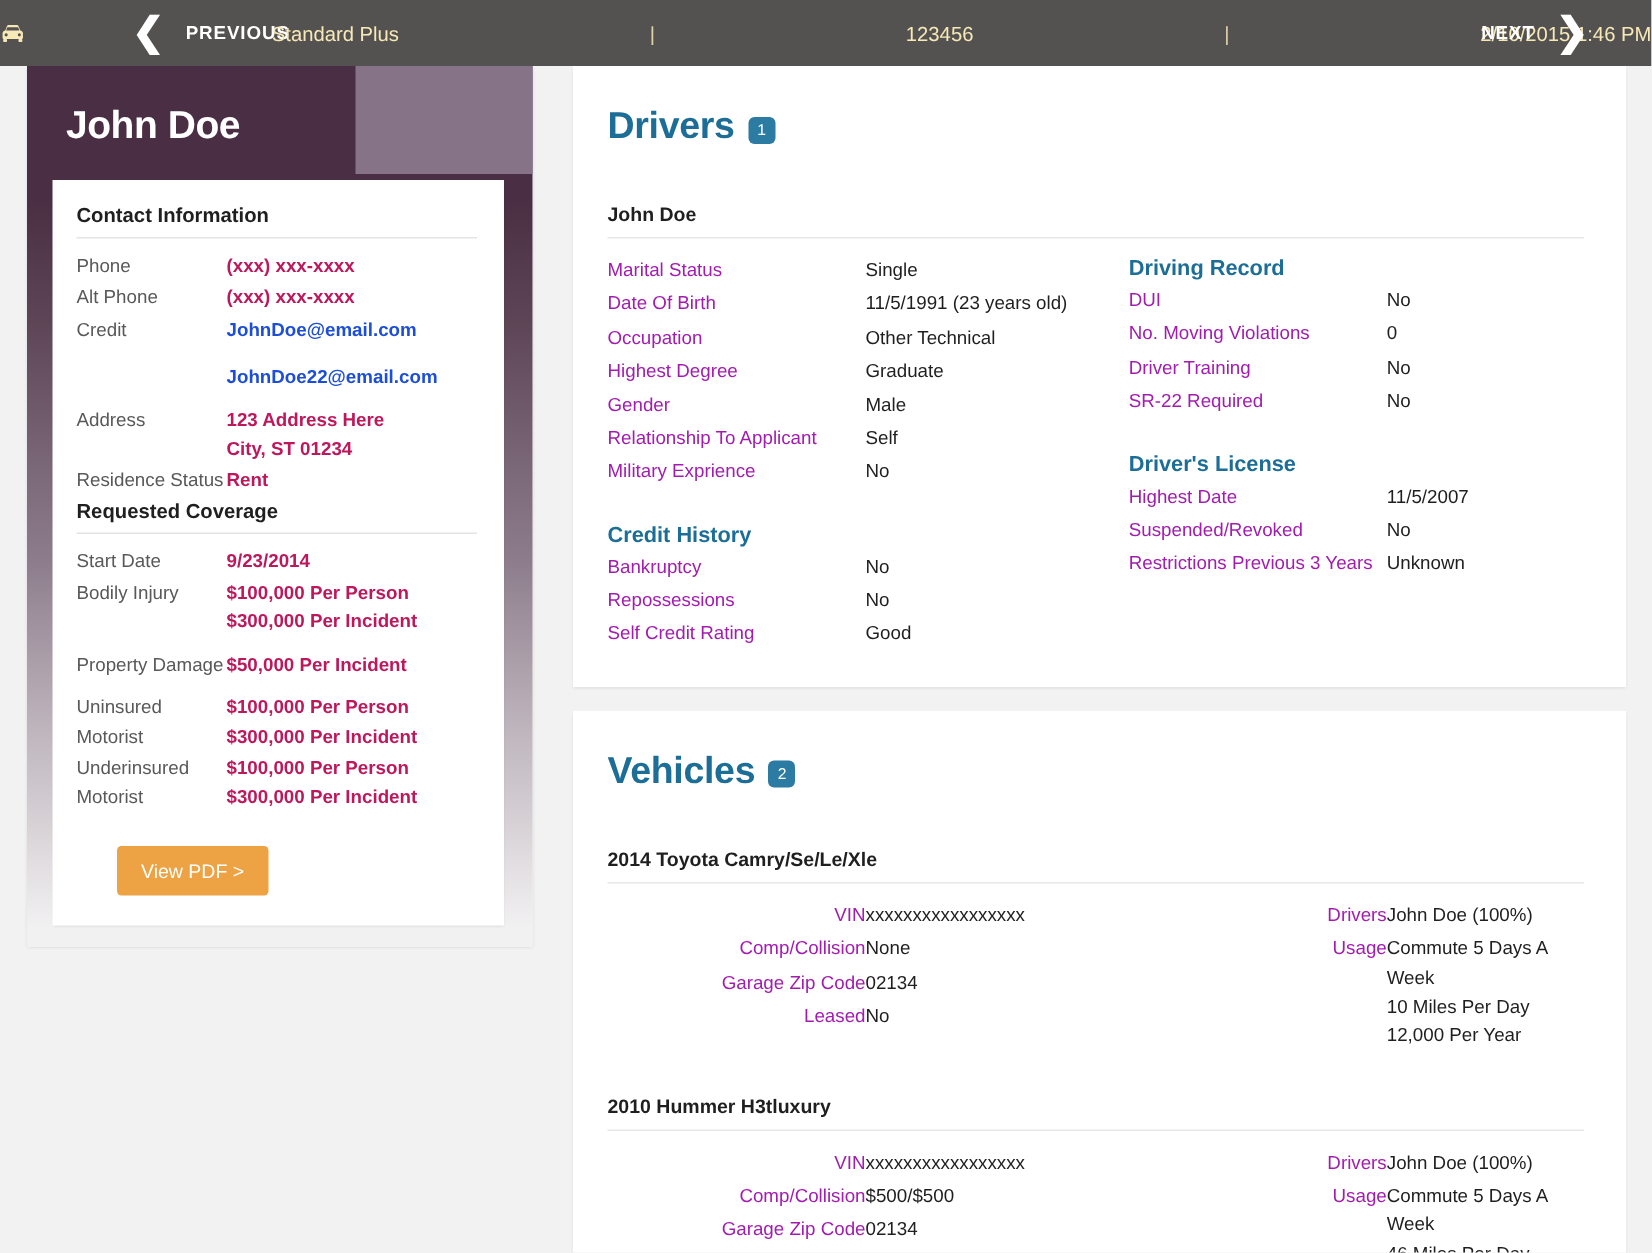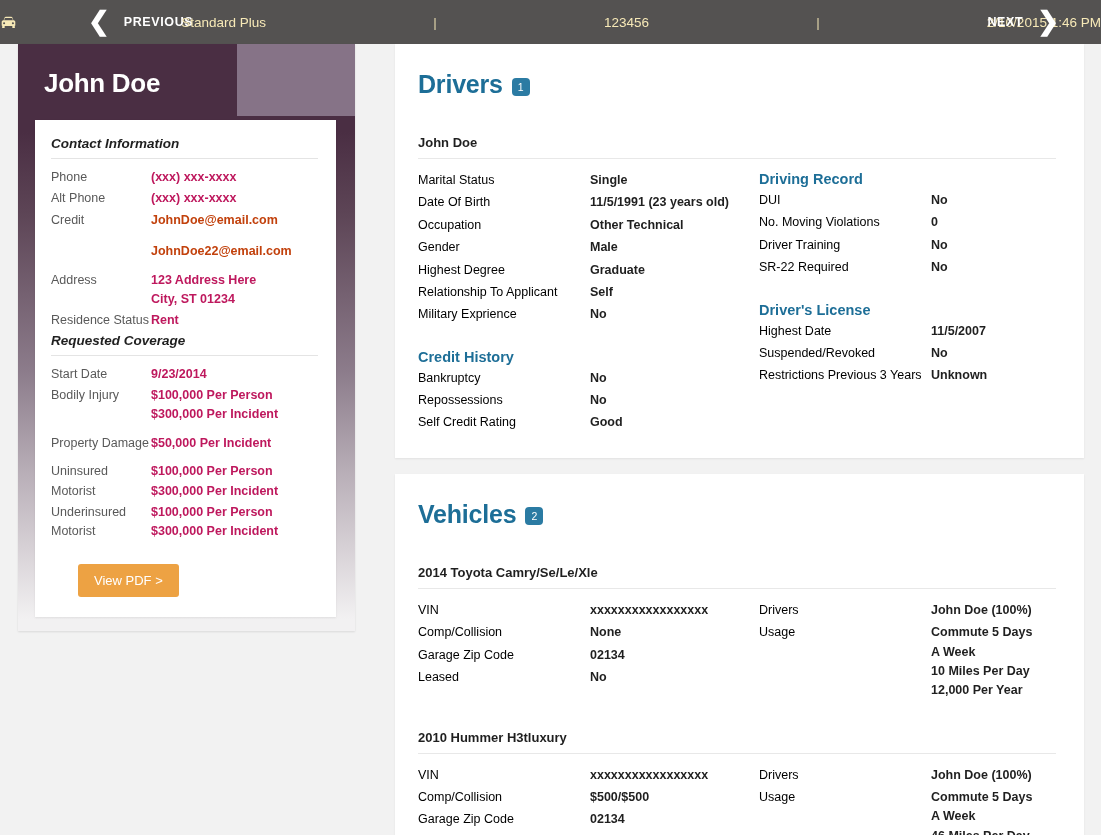--- a/index.html
+++ b/index.html
@@ -124,41 +124,40 @@
     box-shadow: 0 1px 2px rgba(0,0,0,.08);
   }
 
   .card-sec-title {
     font-size: 13.5px;
     font-weight: bold;
     color: #1f1f1f;
     padding-bottom: 7px;
     border-bottom: 1px solid #e4e4e4;
     margin-bottom: 9px;
-    font-style: italic;
   }
   .card-sec-title.spaced { margin-top: 2px; }
 
   .kv {
     display: flex;
     margin-bottom: 2px;
     line-height: 1.55;
   }
   .kv .k {
     width: 100px;
     flex: 0 0 100px;
     font-size: 12.5px;
     color: #595959;
   }
   .kv .v {
     font-size: 12.5px;
     font-weight: bold;
     color: #be185d;
   }
-  .kv .v.link { color: #c2410c; }
+  .kv .v.link { color: #1d4ed8; }
   .kv .v .vline { display: block; }
   .kv.gap { margin-top: 9px; }
 
   .pdf-btn {
     display: inline-block;
     margin-top: 20px;
     background: #eda243;
     color: #ffffff;
     border: none;
     border-radius: 3px;
@@ -175,21 +174,20 @@
     margin-left: 27px;
     margin-right: 17px;
     display: flex;
     flex-direction: column;
     gap: 16px;
   }
   .panel {
     background: #ffffff;
     padding: 26px 28px 22px 23px;
     box-shadow: 0 1px 2px rgba(0,0,0,.07);
-    margin-left: 13px;
   }
   .panel-head {
     display: flex;
     align-items: center;
     gap: 9px;
     margin-bottom: 36px;
   }
   .panel-title {
     font-size: 25px;
     font-weight: bold;
@@ -229,40 +227,40 @@
 
   .row {
     display: flex;
     line-height: 1.55;
     margin-bottom: 3px;
   }
   .row .lbl {
     flex: 0 0 172px;
     width: 172px;
     font-size: 12.5px;
-    color: #000000;
+    color: #a21caf;
   }
   .row .val {
     font-size: 12.5px;
-    font-weight: bold;
+    font-weight: normal;
     color: #1f1f1f;
   }
   .row .val .vline { display: block; }
   .col-right .row .lbl { flex: 0 0 172px; width: 172px; }
 
   .sub-head {
     font-size: 14.5px;
     font-weight: bold;
     color: #1d6e97;
     margin-bottom: 4px;
   }
   .sub-head.pad { margin-top: 24px; }
 
   .vcols .col-right .row .lbl { flex: 0 0 156px; width: 156px; }
-  .vcols .col .row .lbl { flex: 0 0 172px; width: 172px; }
+  .vcols .col .row .lbl { flex: 0 0 172px; width: 172px; text-align: right; }
 </style>
 </head>
 <body>
 
 <div class="topbar">
 
   <div class="nav-btn nav-prev">
     <span class="chev">❮</span>
     <span class="nav-label">PREVIOUS</span>
   </div>
@@ -391,26 +389,26 @@
           </div>
           <div class="row">
             <div class="lbl">Date Of Birth</div>
             <div class="val">11/5/1991 (23 years old)</div>
           </div>
           <div class="row">
             <div class="lbl">Occupation</div>
             <div class="val">Other Technical</div>
           </div>
           <div class="row">
+            <div class="lbl">Highest Degree</div>
+            <div class="val">Graduate</div>
+          </div>
+          <div class="row">
             <div class="lbl">Gender</div>
             <div class="val">Male</div>
-          </div>
-          <div class="row">
-            <div class="lbl">Highest Degree</div>
-            <div class="val">Graduate</div>
           </div>
           <div class="row">
             <div class="lbl">Relationship To Applicant</div>
             <div class="val">Self</div>
           </div>
           <div class="row">
             <div class="lbl">Military Exprience</div>
             <div class="val">No</div>
           </div>
 

